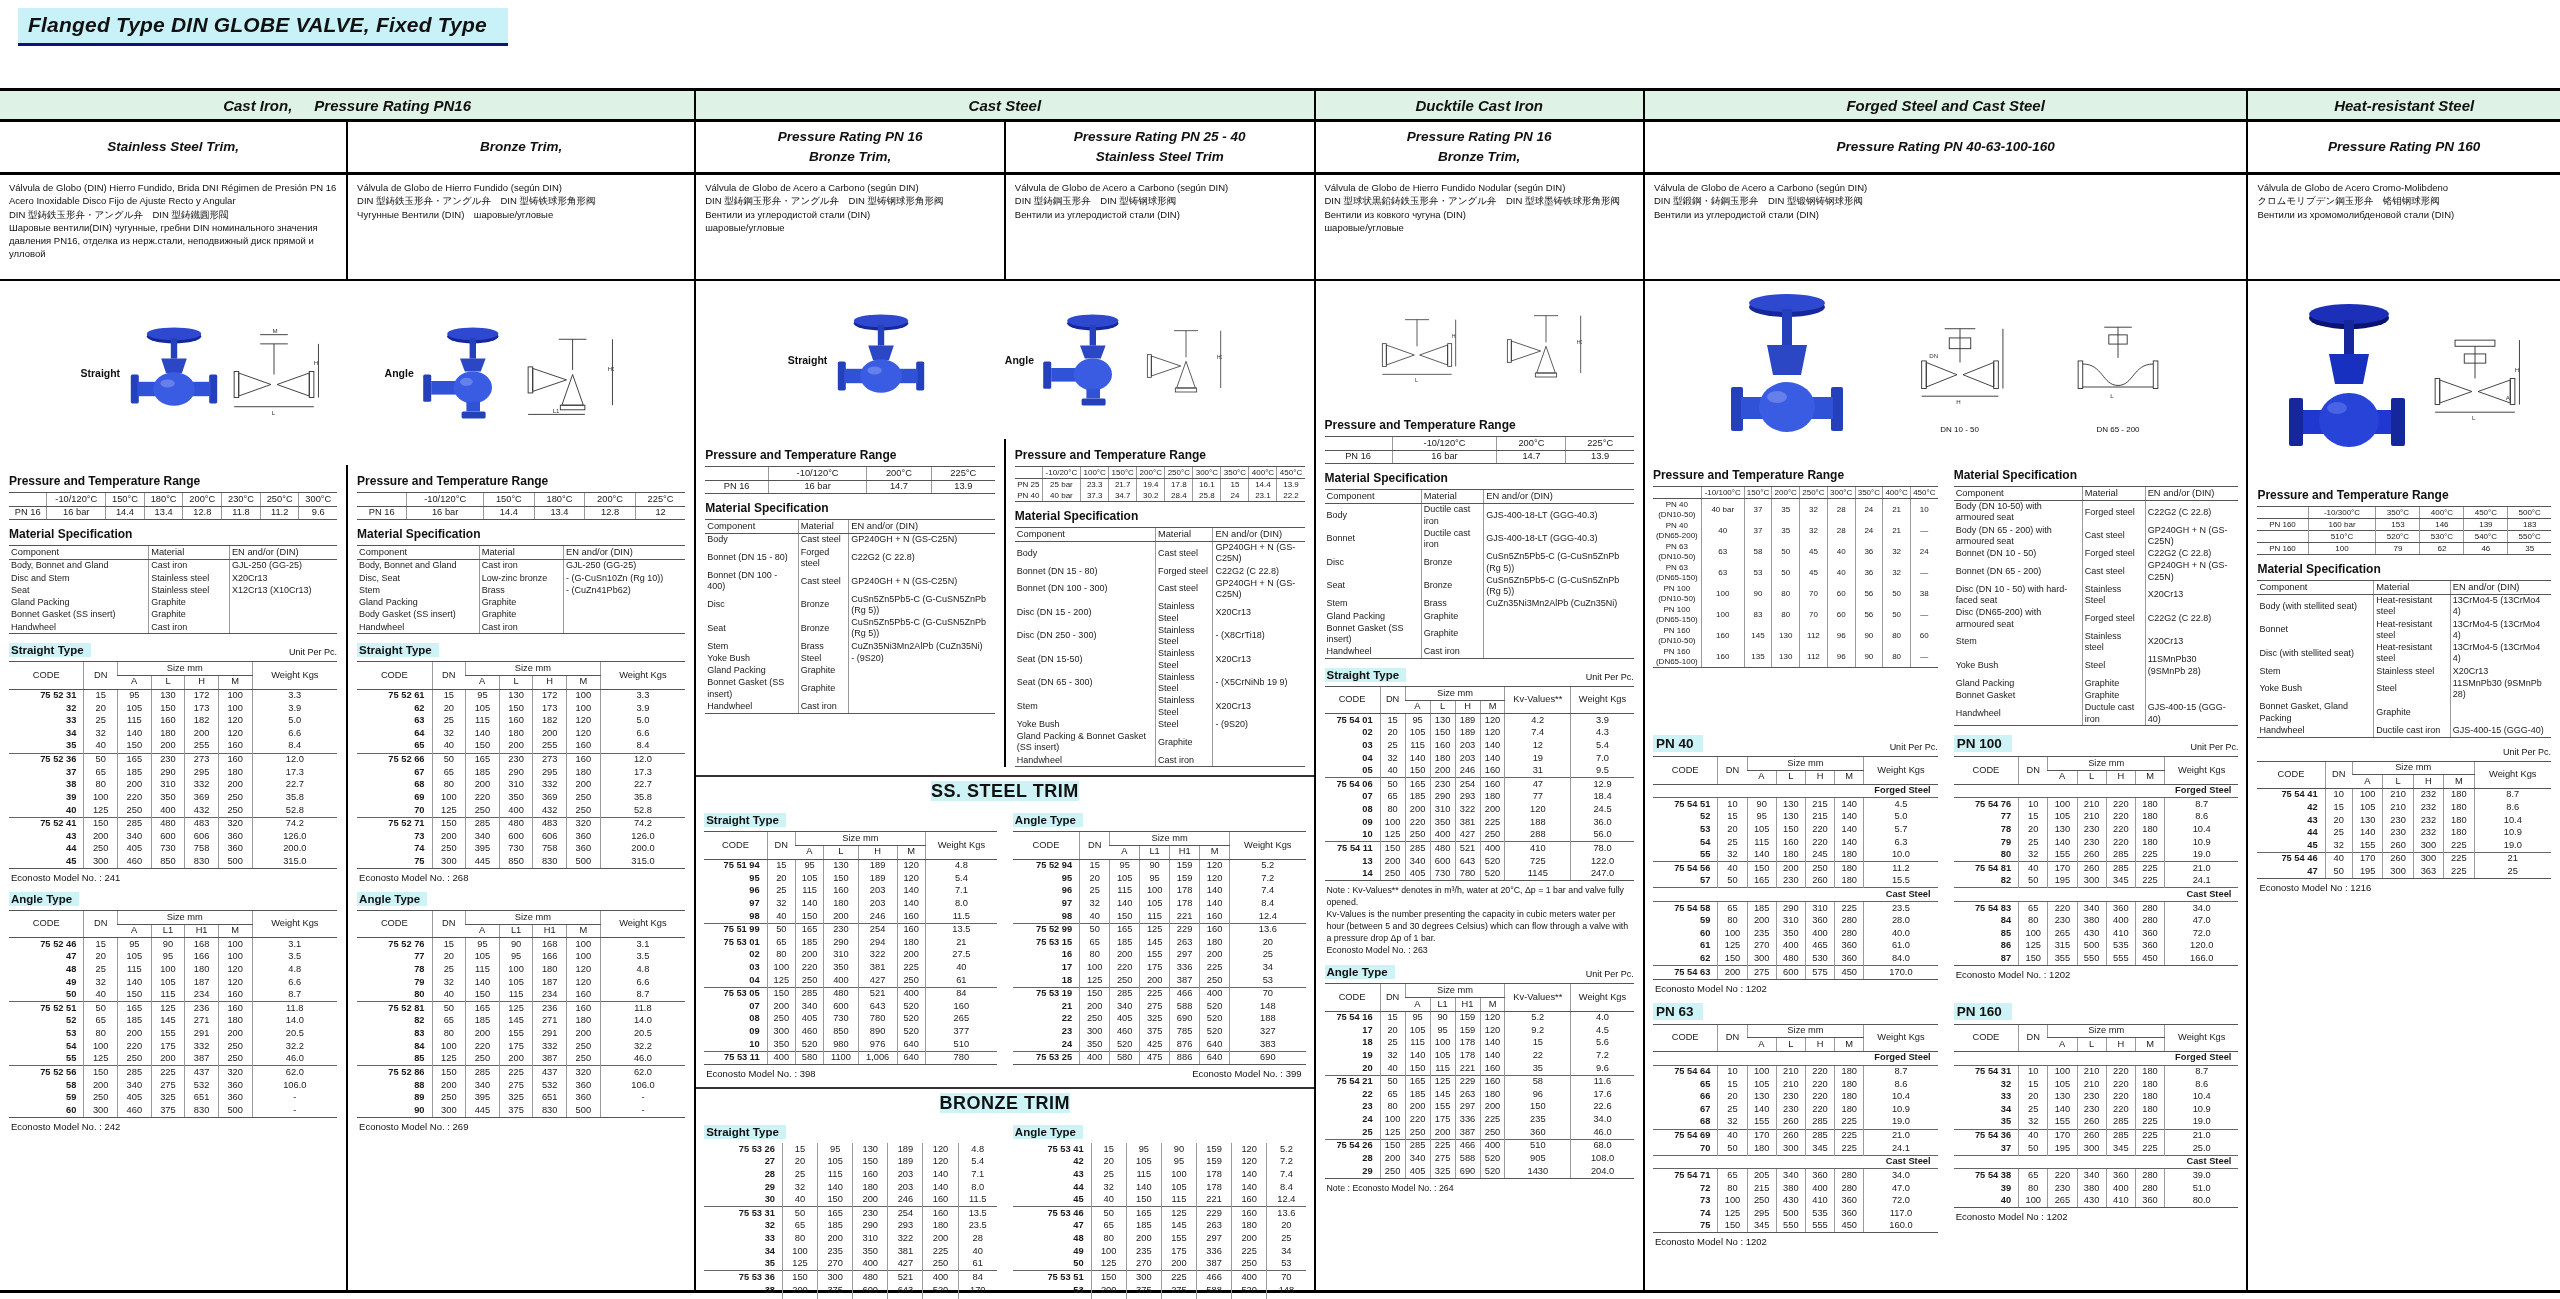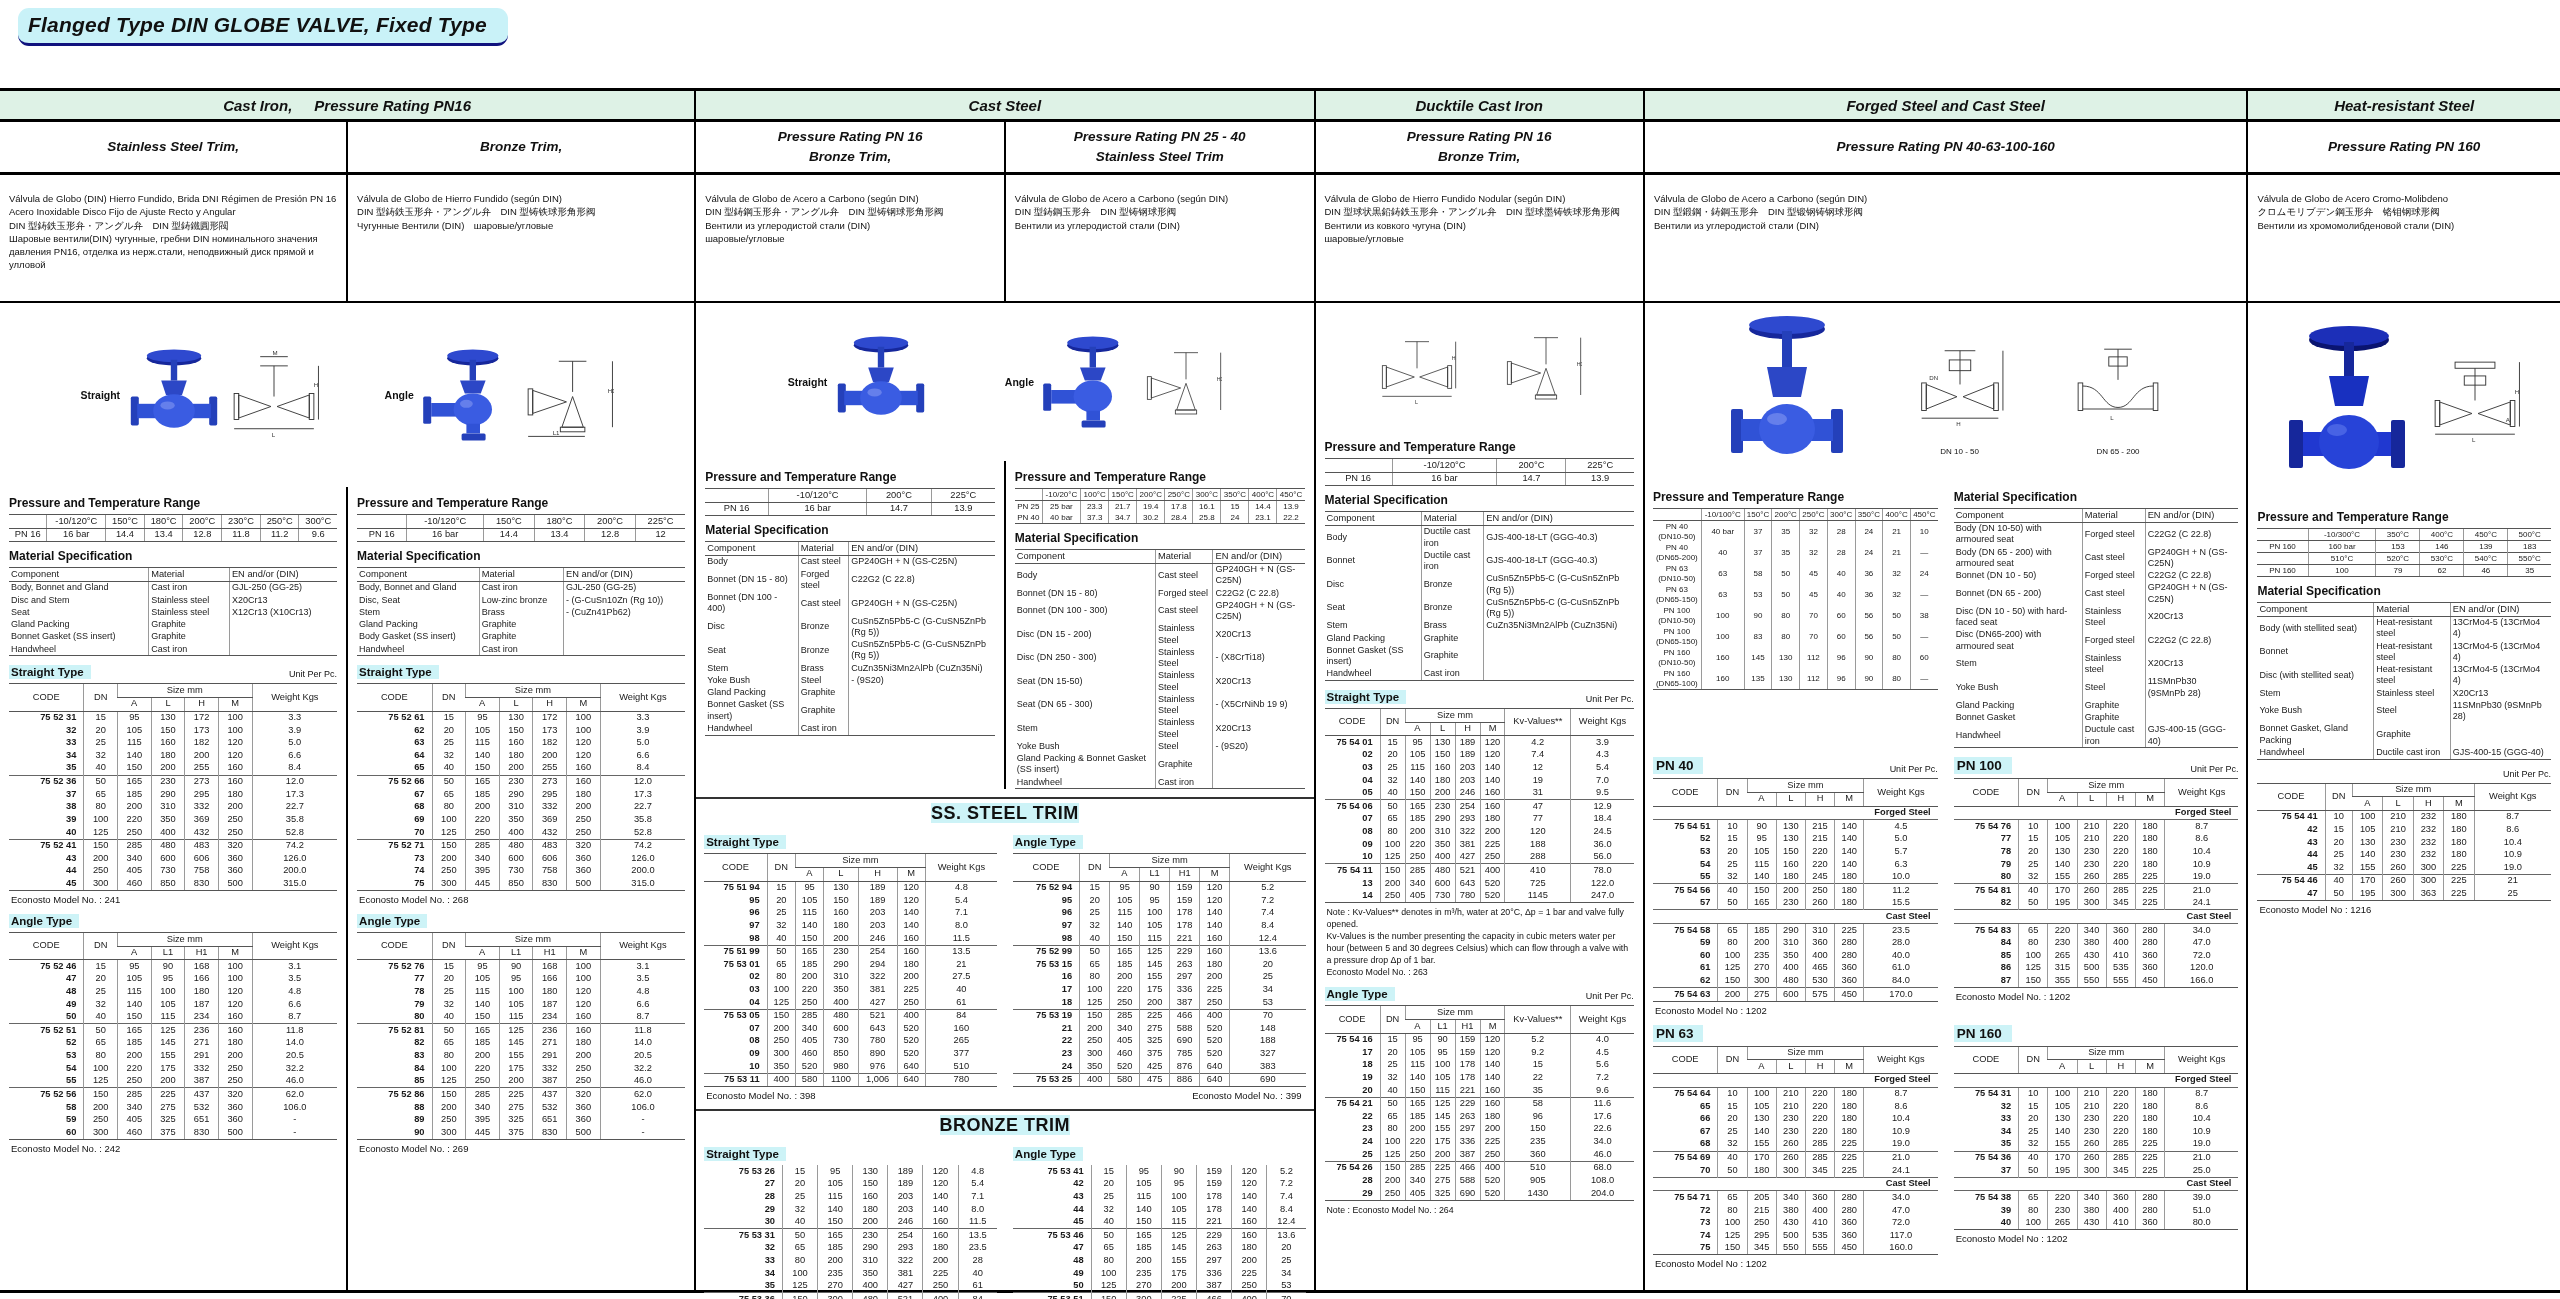--- a/index.html
+++ b/index.html
@@ -1,32 +1,32 @@
 <!DOCTYPE html>
 <html><head>
 <meta charset="utf-8">
 <style>
   html,body{margin:0;padding:0;background:#fff;}
   .page{width:2560px;height:1299px;position:relative;background:#fff;overflow:hidden;
         font-family:"Liberation Sans","DejaVu Sans",sans-serif;color:#111;}
   .titlebar{position:absolute;left:18px;top:8px;width:470px;background:#c9f2f8;
-        border-bottom:3px solid #10127e;padding:5px 10px 6px 10px;border-radius:11px;}
+        border-bottom:3px solid #10127e;padding:5px 10px 6px 10px;}
   .titlebar span{font-style:italic;font-weight:bold;font-size:21px;letter-spacing:.2px;}
   .main{position:absolute;left:0;top:88px;width:2560px;bottom:6px;
         border-top:3px solid #000;border-bottom:3px solid #000;display:flex;}
   .section{display:flex;flex-direction:column;border-right:2px solid #000;box-sizing:border-box;min-width:0;}
   .s1{width:706px}.s2{width:628px}.s3{width:334px}.s4{width:612px}.s5{width:316px;border-right:none}
   .g-head{height:28px;background:#def2e6;border-bottom:3px solid #000;display:flex;gap:22px;
         align-items:center;justify-content:center;font-style:italic;font-weight:bold;font-size:15px;flex:none;}
   .sub-row{display:flex;border-bottom:3px solid #000;flex:none;}
   .sub{flex:1;min-width:0;height:50px;display:flex;align-items:center;justify-content:center;text-align:center;
         font-weight:bold;font-style:italic;font-size:13.5px;white-space:pre-line;line-height:1.5;}
   .sub+.sub{border-left:2px solid #000;}
   .desc-row{display:flex;border-bottom:2px solid #000;flex:none;}
-  .desc{flex:1;min-width:0;height:92px;overflow:hidden;padding:17px 9px;font-size:9.5px;line-height:1.4;white-space:pre-line;}
+  .desc{flex:1;min-width:0;height:92px;overflow:hidden;padding:6px 9px;font-size:9.5px;line-height:1.4;white-space:pre-line;}
   .desc+.desc{border-left:2px solid #000;}
   .imgband{display:flex;align-items:center;justify-content:space-evenly;flex:none;padding:4px 16px;}
   .vgroup{display:flex;align-items:center;gap:6px;}
   .vlabel{font-size:10.5px;font-weight:bold;}
   .photo{width:96px;height:120px;}
   .photo.big{width:120px;height:160px;}
   .draw{width:92px;height:112px;}
   .draw.small{width:80px;height:100px;}
   .dn-cap{font-size:8px;text-align:center;margin-top:1px;}
   .cols{display:flex;flex:1;min-height:0;}

